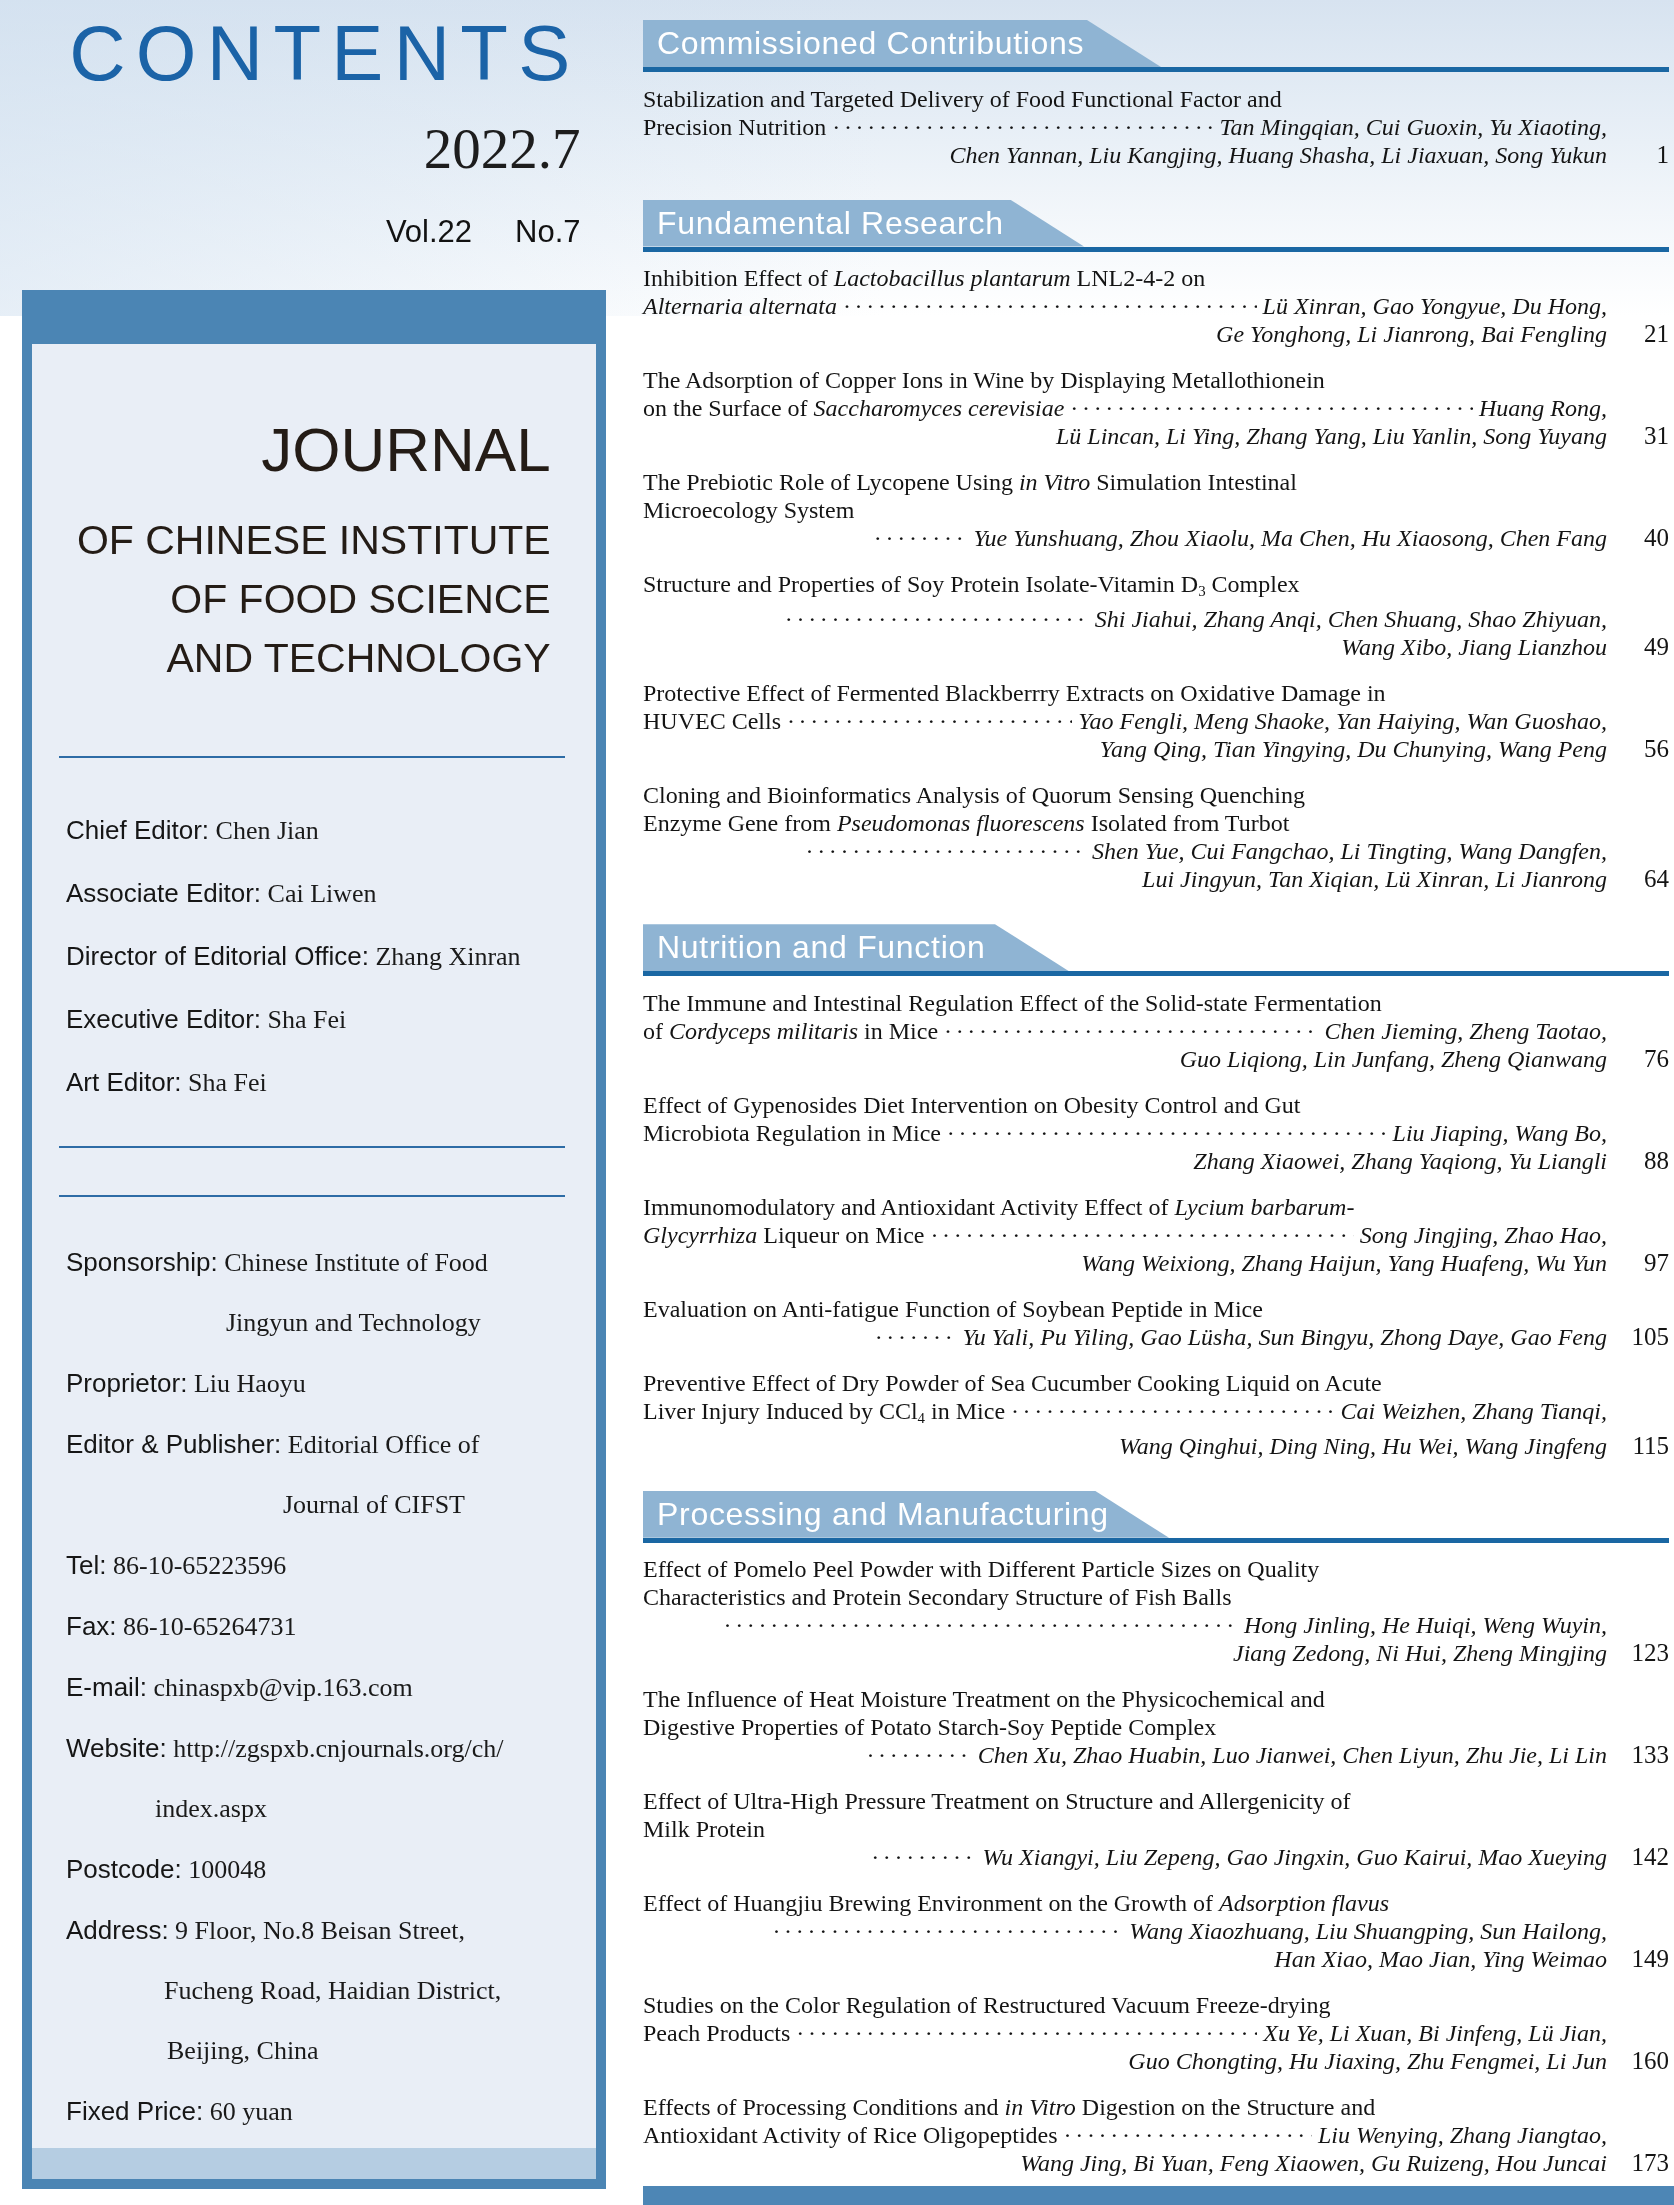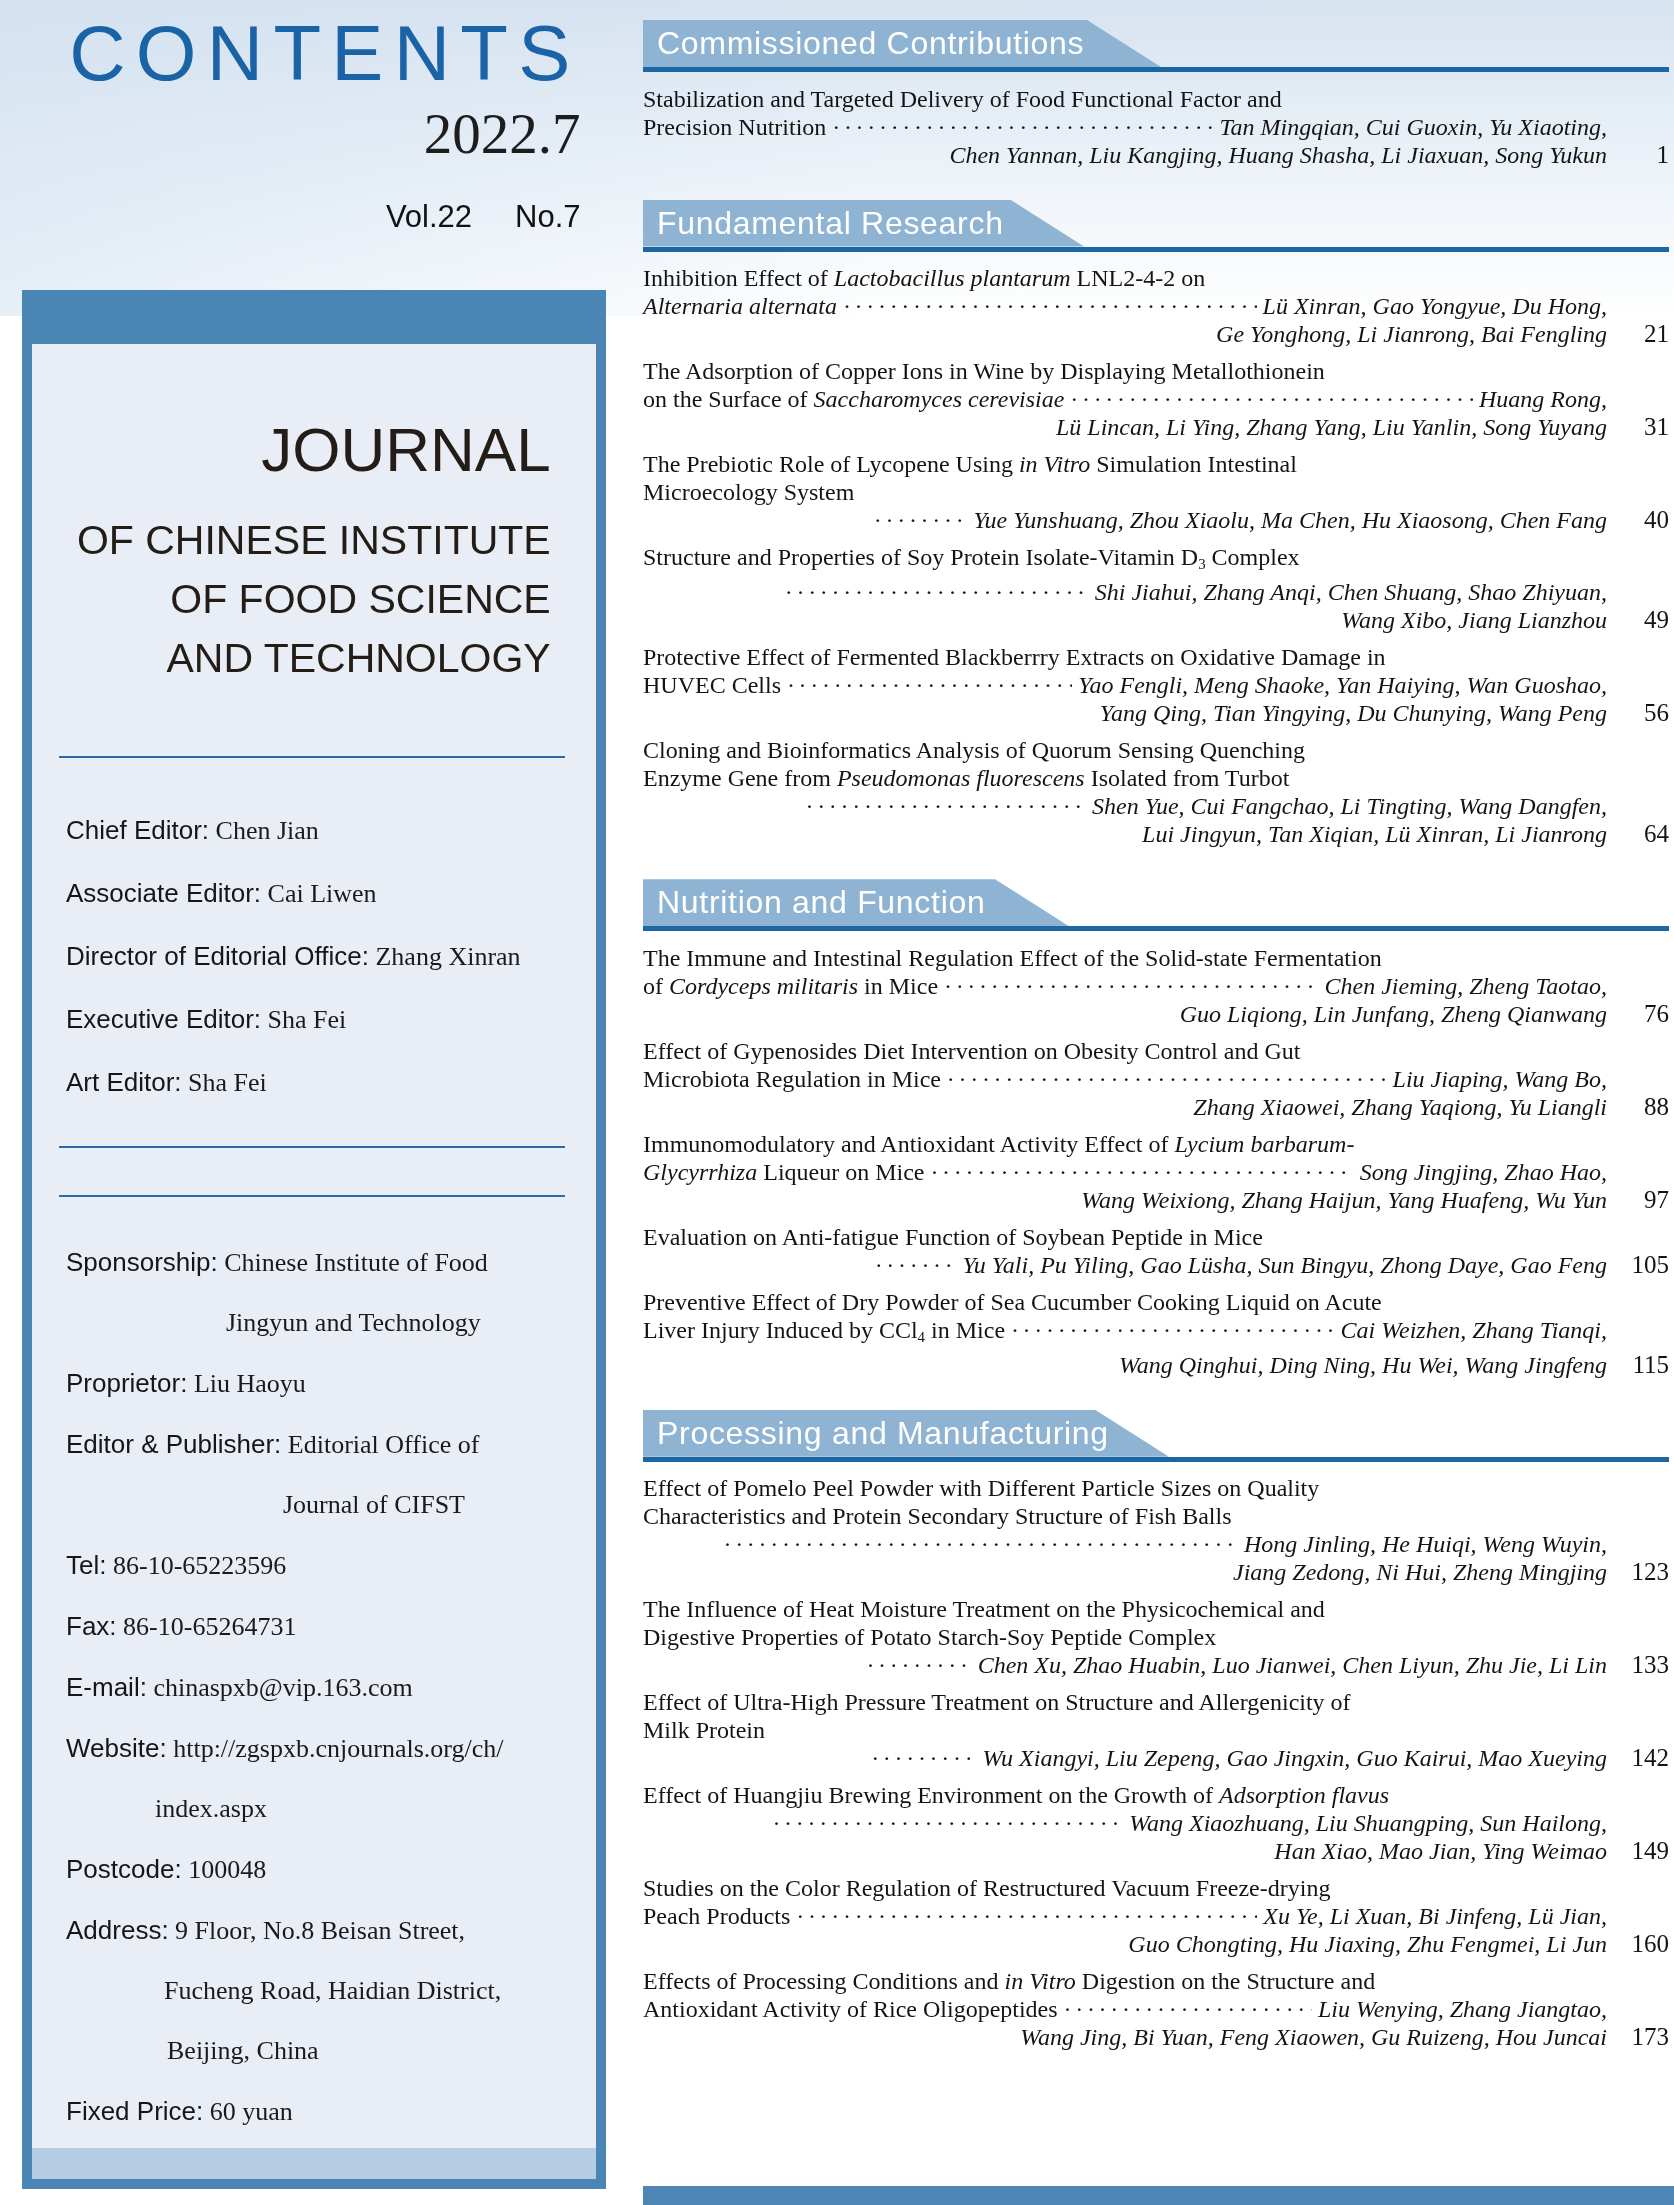--- a/index.html
+++ b/index.html
@@ -6,21 +6,21 @@
   #page{position:relative;width:1674px;height:2205px;overflow:hidden;background:#ffffff;font-family:"Liberation Serif",serif;color:#141414;}
   .bg-top{position:absolute;top:0;left:0;right:0;height:316px;
           background:linear-gradient(180deg,#d7e3f0 0%,#e9f0f7 45%,#ffffff 100%);}
   .bg-top-left{position:absolute;top:0;left:0;width:882px;height:316px;
           background:linear-gradient(90deg,rgba(210,225,240,0.55),rgba(255,255,255,0));}
 
   
   .masthead{position:absolute;top:11.8px;left:20.6px;width:560px;text-align:right;}
   .contents-title{font-family:"Liberation Sans",sans-serif;font-size:78px;line-height:82px;
                   letter-spacing:10.3px;color:#1b63a7;white-space:nowrap;}
-  .issue{font-family:"Liberation Serif",serif;font-size:57px;line-height:62px;margin-top:9px;color:#1d1d1d;}
+  .issue{font-family:"Liberation Serif",serif;font-size:57px;line-height:62px;margin-top:24px;color:#1d1d1d;}
   .volno{margin-top:34px;display:flex;justify-content:flex-end;gap:43px;
          font-family:"Liberation Sans",sans-serif;font-size:31px;color:#121212;}
 
   
   .sidebar{position:absolute;left:22px;top:290px;width:584px;height:1899px;box-sizing:border-box;
            border:10.3px solid #4b85b4;background:#e9eef6;}
   .side-top-band{height:44px;background:#4b85b4;}
   .side-bottom-band{position:absolute;left:0;right:0;bottom:0;height:31px;background:#b5cde2;}
   .side-inner{padding:0 35px 0 34px;}
   .journal-block{margin-top:72px;text-align:right;padding-right:10.3px;
@@ -39,21 +39,21 @@
   .info{margin-top:35px;}
 
   
   .toc{position:absolute;left:643px;top:20px;width:1026px;}
   .sec + .sec{margin-top:31px;}
   .sec-head{border-bottom:5.1px solid #1a67a3;}
   .banner{height:47px;background:#8fb4d3;display:flex;align-items:center;
           clip-path:polygon(0 0,calc(100% - 74px) 0,100% 100%,0 100%);}
   .banner-label{font-family:Liberation Sans, sans-serif;font-size:32px;color:#ffffff;
                 padding-left:14px;letter-spacing:0.7px;white-space:nowrap;}
-  .entry{display:flex;align-items:flex-end;margin-top:9px;}
+  .entry{display:flex;align-items:flex-end;margin-top:18px;}
   .entry.first{margin-top:12.5px;}
   .entry-body{flex:1;min-width:0;font-size:24px;}
   .ln{line-height:28px;white-space:nowrap;}
   .ln.left{text-align:left;overflow:hidden;}
   .ln.right{text-align:right;overflow:hidden;}
   .ln.fillrow{display:flex;}
   .side{white-space:nowrap;flex:0 0 auto;}
   .dots{letter-spacing:3.7px;color:#141414;}
   .dots.flexfill{flex:1 1 auto;min-width:0;overflow:hidden;margin:0 5.9px;}
   .it{font-style:italic;}

